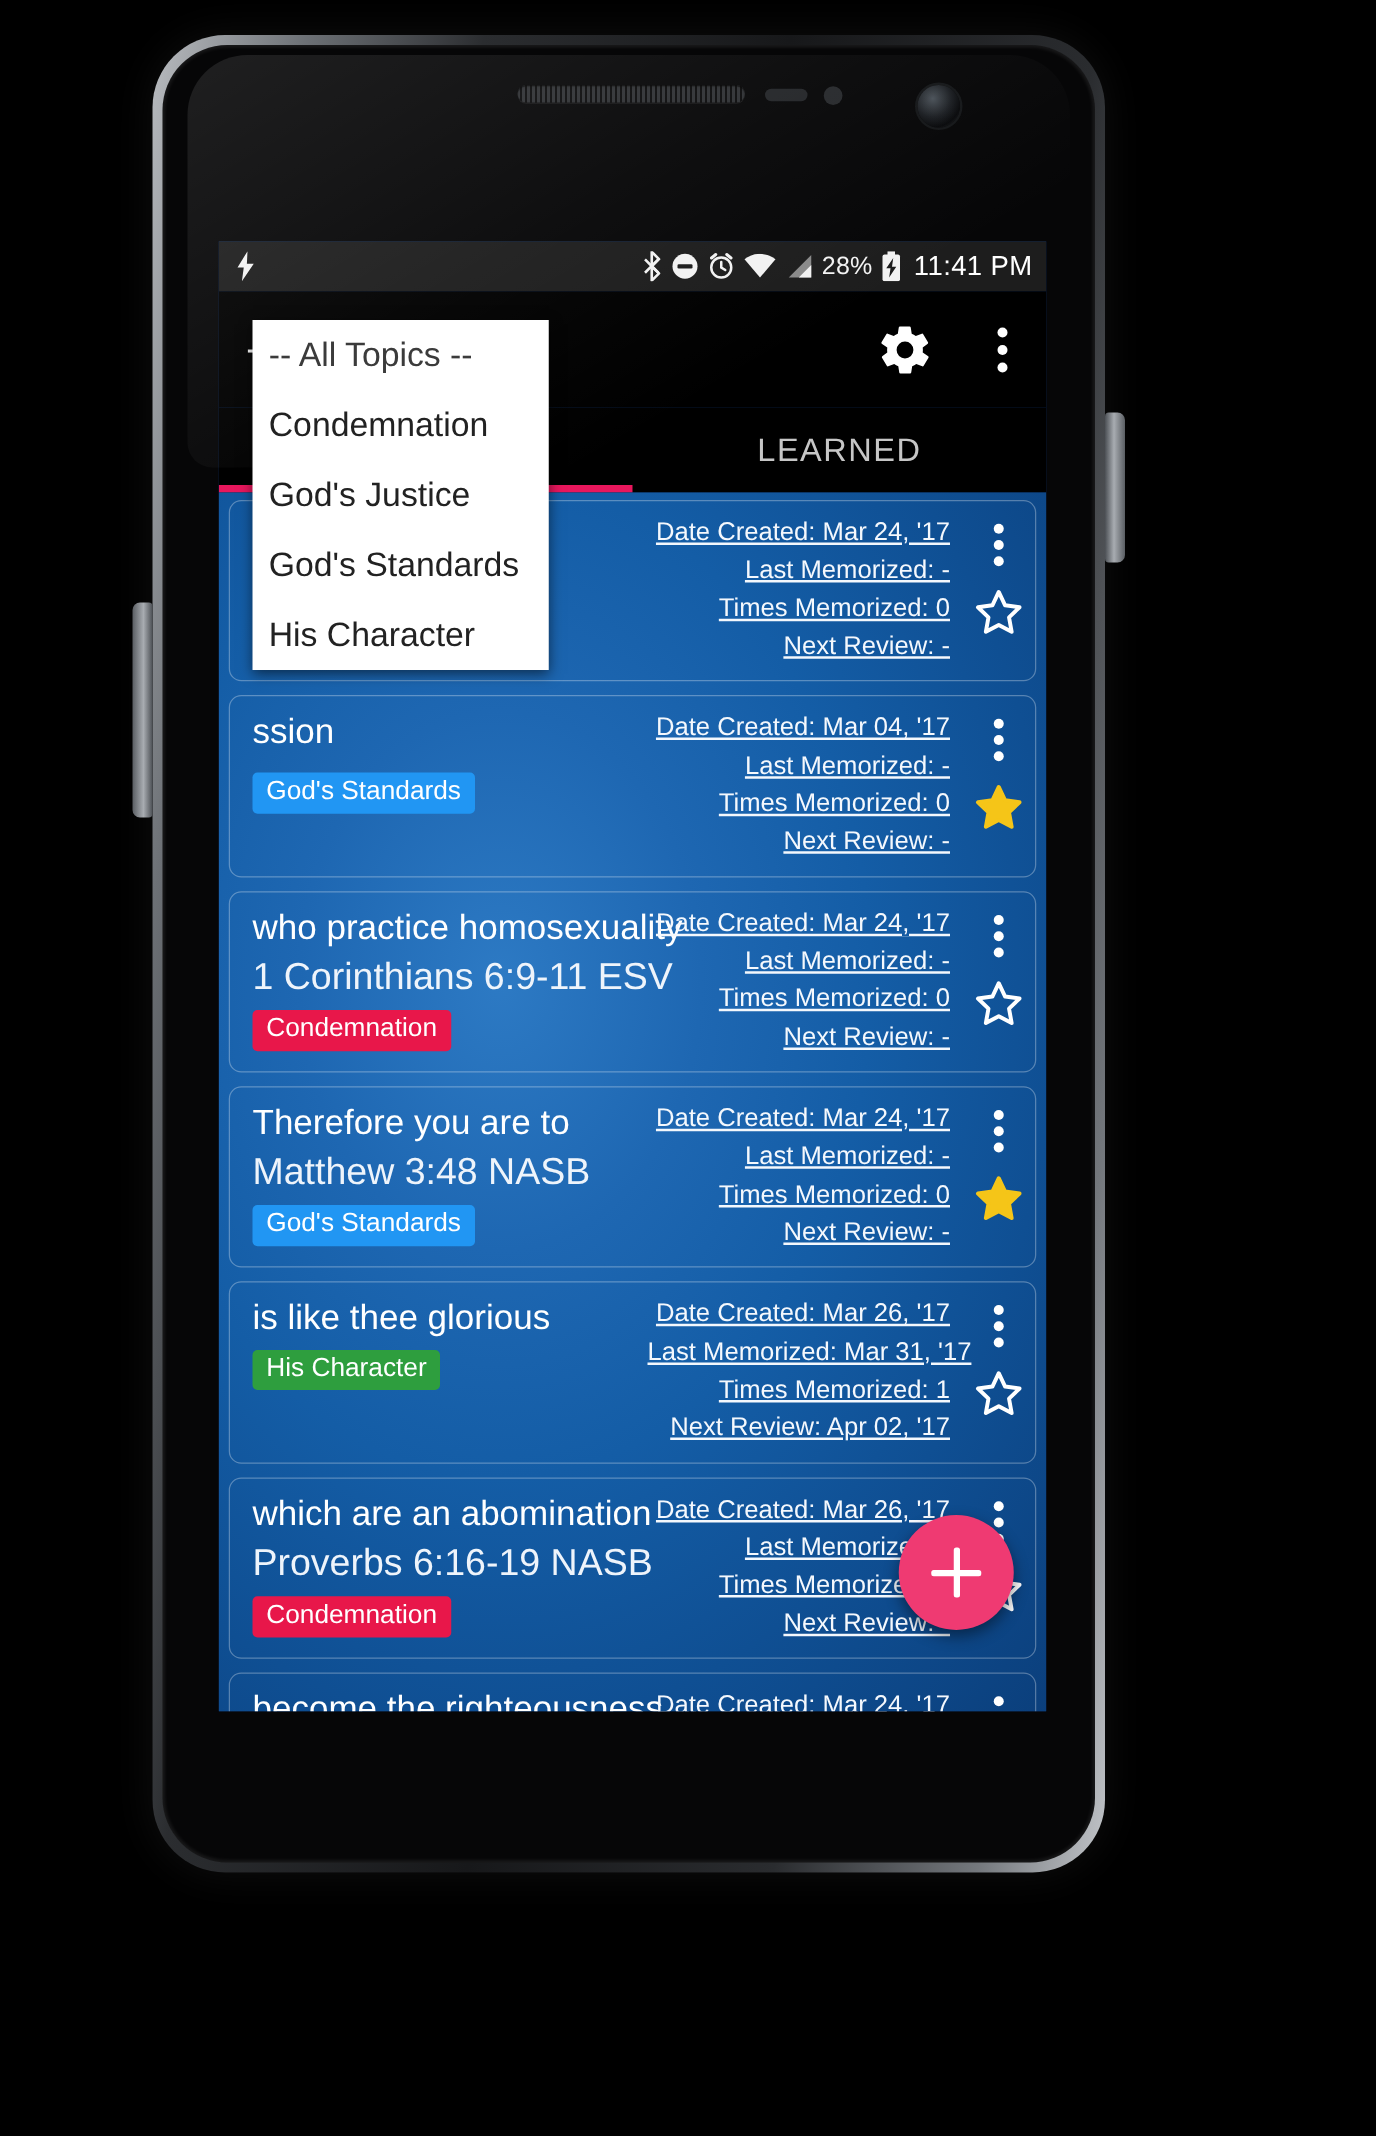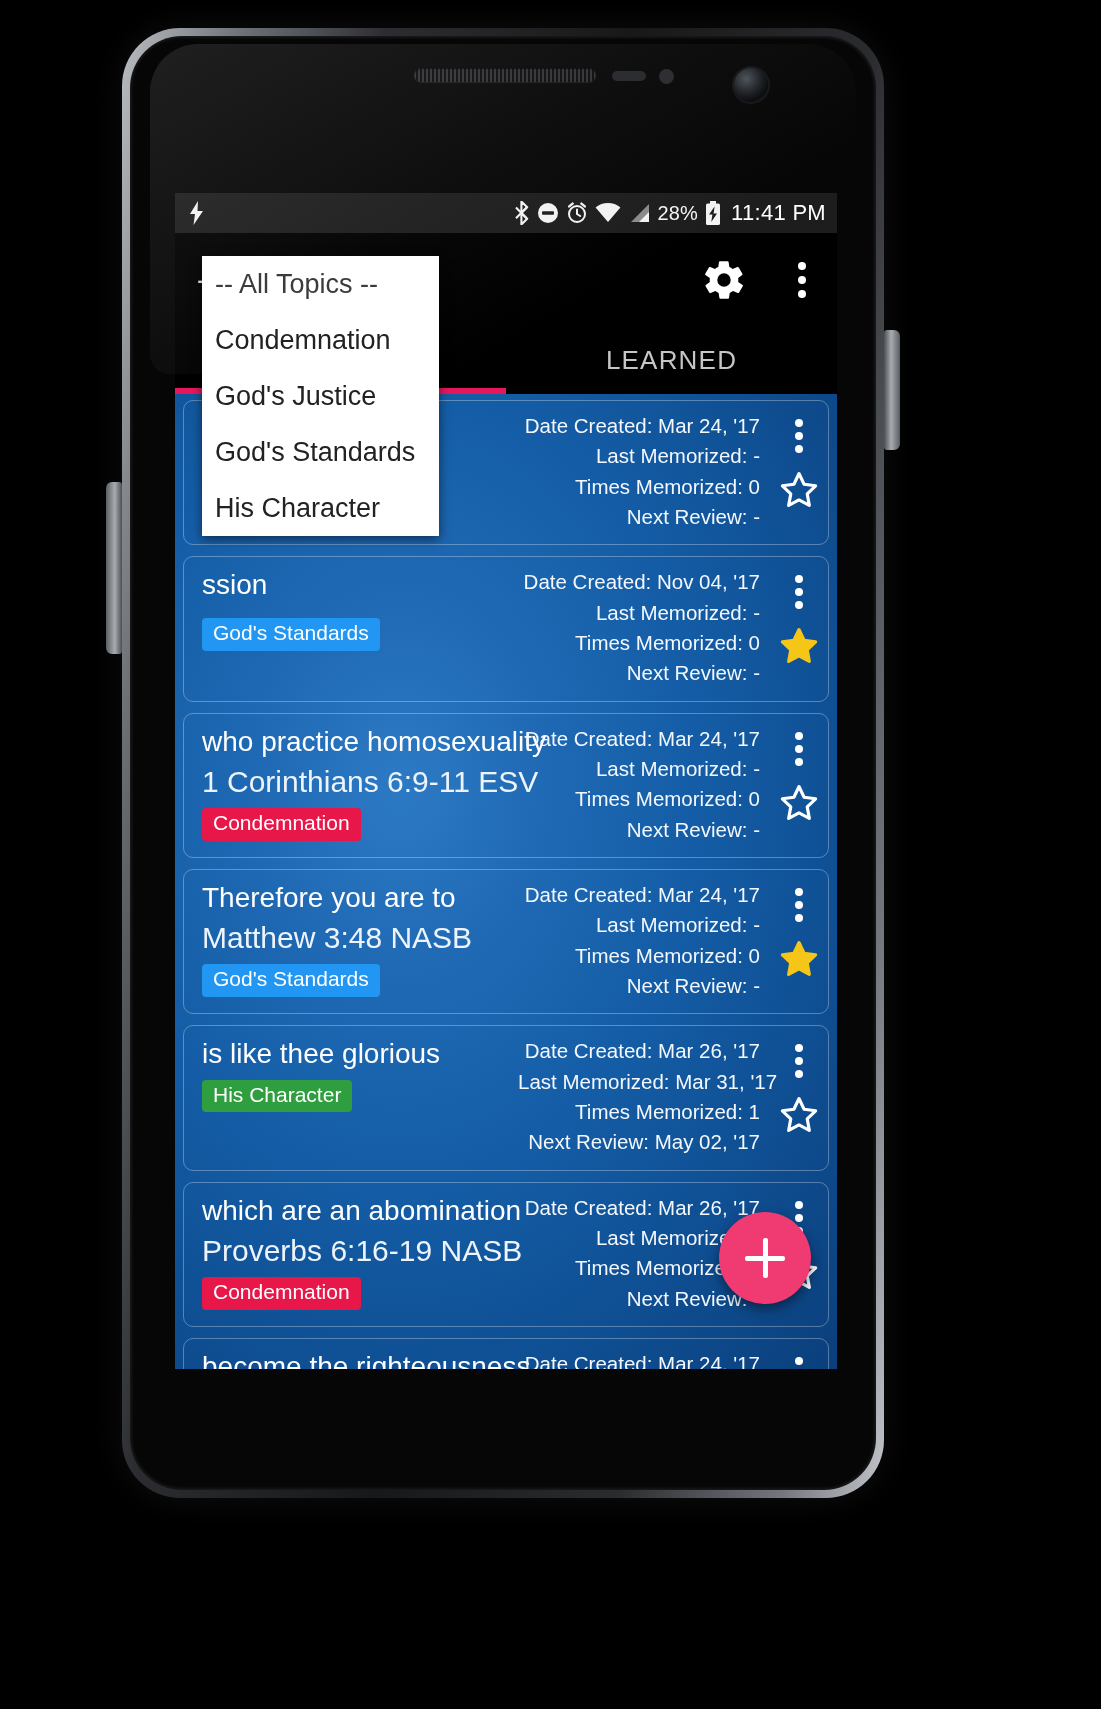--- a/index.html
+++ b/index.html
@@ -109,21 +109,21 @@
     background: transparent;
   }
   .card-left { flex: 1; padding: 2px 0 0 18px; min-width: 0; }
   .verse-title { font-size: 28px; color: #ffffff; line-height: 1.16; white-space: nowrap; }
   .verse-ref { font-size: 30px; color: #eef4fb; margin-top: 7px; white-space: nowrap; }
   .chip {
     display: inline-block; margin-top: 9px; padding: 3px 11px 5px 11px;
     border-radius: 4px; font-size: 21px; color: #ffffff; line-height: 1.18;
   }
   .card-mid { width: 252px; padding-right: 10px; text-align: right; }
-  .meta { font-size: 20.5px; color: #f4f8fd; line-height: 1.48; white-space: nowrap; }
+  .meta { font-size: 20.5px; color: #f4f8fd; line-height: 1.48; white-space: nowrap; text-decoration: underline; }
   .card-right { width: 58px; display: flex; flex-direction: column; align-items: center; justify-content: flex-start; padding-top: 4px; }
   .row-kebab { display: flex; flex-direction: column; align-items: center; gap: 5px; padding: 4px 0 0 0; }
   .row-kebab i { width: 8px; height: 8px; border-radius: 50%; background: #ffffff; display: block; }
   .star { margin-top: 16px; }
 
   
   .dropdown {
     position: absolute; left: 27px; top: 63px; width: 237px;
     background: #ffffff; z-index: 40;
     box-shadow: 0 3px 10px rgba(0,0,0,.55);
@@ -262,21 +262,21 @@
         </div>
       </div>
 
       <div class="card">
         <div class="card-left">
           <div class="verse-title">ssion</div>
           <div class="verse-ref"></div>
           <div class="chip" style="background: rgb(33, 150, 243);">God's Standards</div>
         </div>
         <div class="card-mid">
-          <div class="meta">Date Created: Nov 04, '17</div>
+          <div class="meta">Date Created: Mar 04, '17</div>
           <div class="meta">Last Memorized: -</div>
           <div class="meta">Times Memorized: 0</div>
           <div class="meta">Next Review: -</div>
         </div>
         <div class="card-right">
           <span class="row-kebab">
               <i></i>
               <i></i>
               <i></i>
             </span>
@@ -342,21 +342,21 @@
 
       <div class="card">
         <div class="card-left">
           <div class="verse-title">is like thee glorious</div>
           <div class="chip" style="background: rgb(46, 158, 62);">His Character</div>
         </div>
         <div class="card-mid">
           <div class="meta">Date Created: Mar 26, '17</div>
           <div class="meta">Last Memorized: Mar 31, '17</div>
           <div class="meta">Times Memorized: 1</div>
-          <div class="meta">Next Review: May 02, '17</div>
+          <div class="meta">Next Review: Apr 02, '17</div>
         </div>
         <div class="card-right">
           <span class="row-kebab">
               <i></i>
               <i></i>
               <i></i>
             </span>
           <span class="star">
             <svg width="42" height="42" viewBox="0 0 24 24">
                 <path d="M12 2.6l2.9 6.1 6.6.9-4.8 4.6 1.2 6.6L12 17.7 6.1 20.8l1.2-6.6L2.5 9.6l6.6-.9z" fill="none" stroke="#ffffff" stroke-width="1.8" stroke-linejoin="round"></path>

